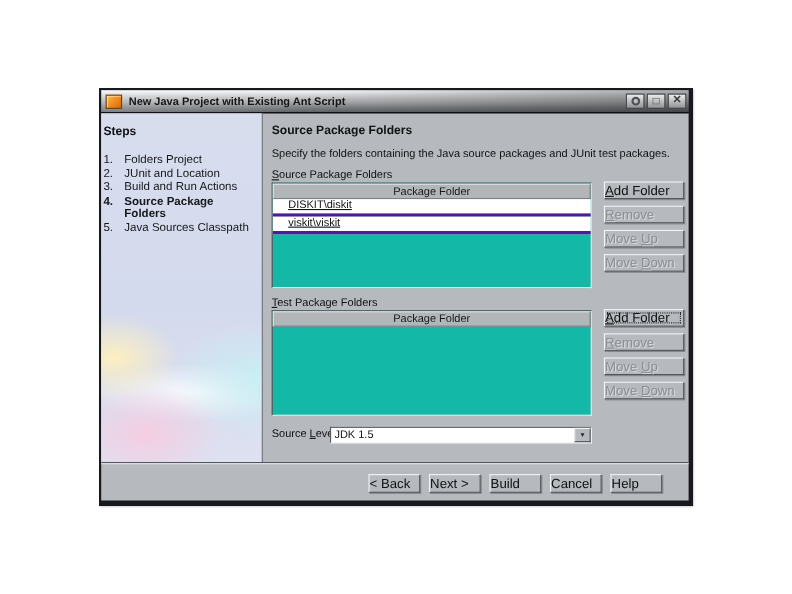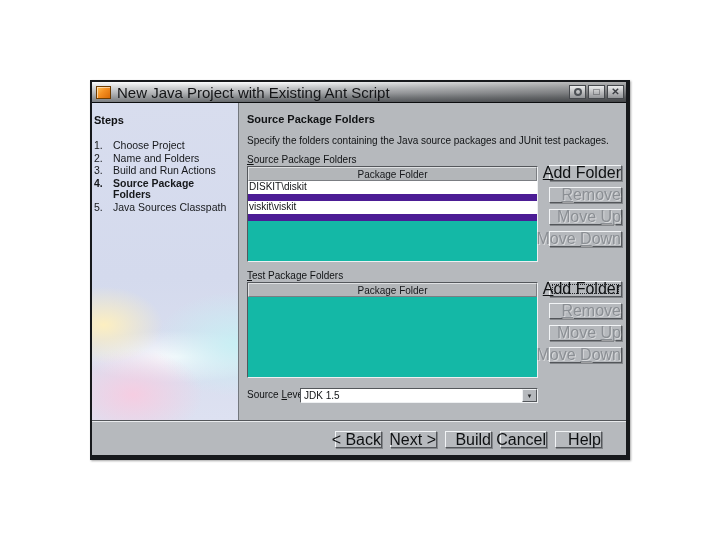--- a/index.html
+++ b/index.html
@@ -18,21 +18,21 @@
     background:
       linear-gradient(90deg, rgba(255,255,255,.20) 0%, rgba(0,0,0,0) 35%, rgba(0,0,0,.30) 100%),
       linear-gradient(180deg,#fafbfc 0%,#cfd1d3 25%,#a6a8ab 55%,#7e8184 78%,#5e6165 100%);
     border-bottom:1px solid #0c0d0f;
   }
   .title-icon{
     width:13px;height:11px;margin:0 6px 0 4px;
     background:linear-gradient(135deg,#ffc257 0%,#f59022 45%,#d86a07 100%);
     border:1px solid #6e3c00;box-shadow:inset 1px 1px 0 rgba(255,255,255,.55);
   }
-  .title-text{font-size:15px;font-weight:normal;color:#141517;flex:1;white-space:nowrap;overflow:hidden;}
+  .title-text{font-size:10px;font-weight:bold;color:#141517;flex:1;white-space:nowrap;overflow:hidden;}
   .win-controls{display:flex;gap:2px;margin-right:2px;}
   .win-btn{
     width:17px;height:14px;display:flex;align-items:center;justify-content:center;
     background:linear-gradient(180deg,#eceded 0%,#b9babc 55%,#929497 100%);
     border:1px solid #46494d;box-sizing:border-box;cursor:default;
   }
   .circle-glyph{width:8px;height:8px;border:2px solid #4d5156;border-radius:50%;box-sizing:border-box;}
   .square-glyph{width:7px;height:6px;border:1px solid rgba(70,73,77,.45);box-sizing:border-box;}
   .close-glyph{font-size:10px;font-weight:bold;color:#3b3e43;line-height:10px;}
   
@@ -64,26 +64,26 @@
     position:absolute;width:291px;height:96px;box-sizing:border-box;
     background:#14b8a6;
     border:1px solid;border-color:#54575b #eef0f2 #eef0f2 #54575b;
   }
   .tbl-header{
     height:14px;line-height:13px;text-align:center;box-sizing:border-box;
     background:#b3b6b9;color:#15171a;
     border:1px solid;border-color:#dfe1e3 #7b7e82 #7b7e82 #dfe1e3;
   }
   .tbl-row{
-    height:13px;line-height:12px;background:#ffffff;padding-left:1px;
-    border-bottom:7px solid #4c1d95;white-space:nowrap;overflow:hidden;
+    height:13px;line-height:12px;background:#ffffff;padding-left:14px;
+    border-bottom:3px solid #4c1d95;white-space:nowrap;overflow:hidden;text-decoration:underline;
   }
   .btn{
-    display:flex;align-items:center;justify-content:flex-end;box-sizing:border-box;
-    background:#b6b9bd;color:#0e1012;font-size:16px;line-height:10px;
+    display:flex;align-items:center;justify-content:flex-start;box-sizing:border-box;
+    background:#b6b9bd;color:#0e1012;font-size:12px;line-height:10px;
     border:1px solid;border-color:#f2f4f6 #53565a #53565a #f2f4f6;
     box-shadow:1px 1px 0 rgba(40,42,45,.35);cursor:default;white-space:nowrap;
   }
   .btn.disabled{color:#8b8f94;text-shadow:1px 1px 0 rgba(255,255,255,.45);}
   .side-btns{position:absolute;left:310px;width:73px;}
   .side-btns .btn{width:73px;height:16px;margin-bottom:6px;}
   .btn.focused{outline:1px dotted #24262a;outline-offset:-4px;}
   
   .combo{
     position:absolute;left:61px;top:285px;width:238px;height:15px;box-sizing:border-box;
@@ -126,25 +126,25 @@
     </span>
   </div>
 
   <div class="win-main">
     <div class="main-row">
 
       <div class="steps-panel">
         <div class="steps-title">Steps</div>
         <div class="step">
           <span class="step-num">1.</span>
-          <span class="step-label">Choose Project</span>
+          <span class="step-label">Folders Project</span>
         </div>
         <div class="step">
           <span class="step-num">2.</span>
-          <span class="step-label">Name and Folders</span>
+          <span class="step-label">JUnit and Location</span>
         </div>
         <div class="step">
           <span class="step-num">3.</span>
           <span class="step-label">Build and Run Actions</span>
         </div>
         <div class="step current">
           <span class="step-num">4.</span>
           <span class="step-label">Source Package Folders</span>
         </div>
         <div class="step">

